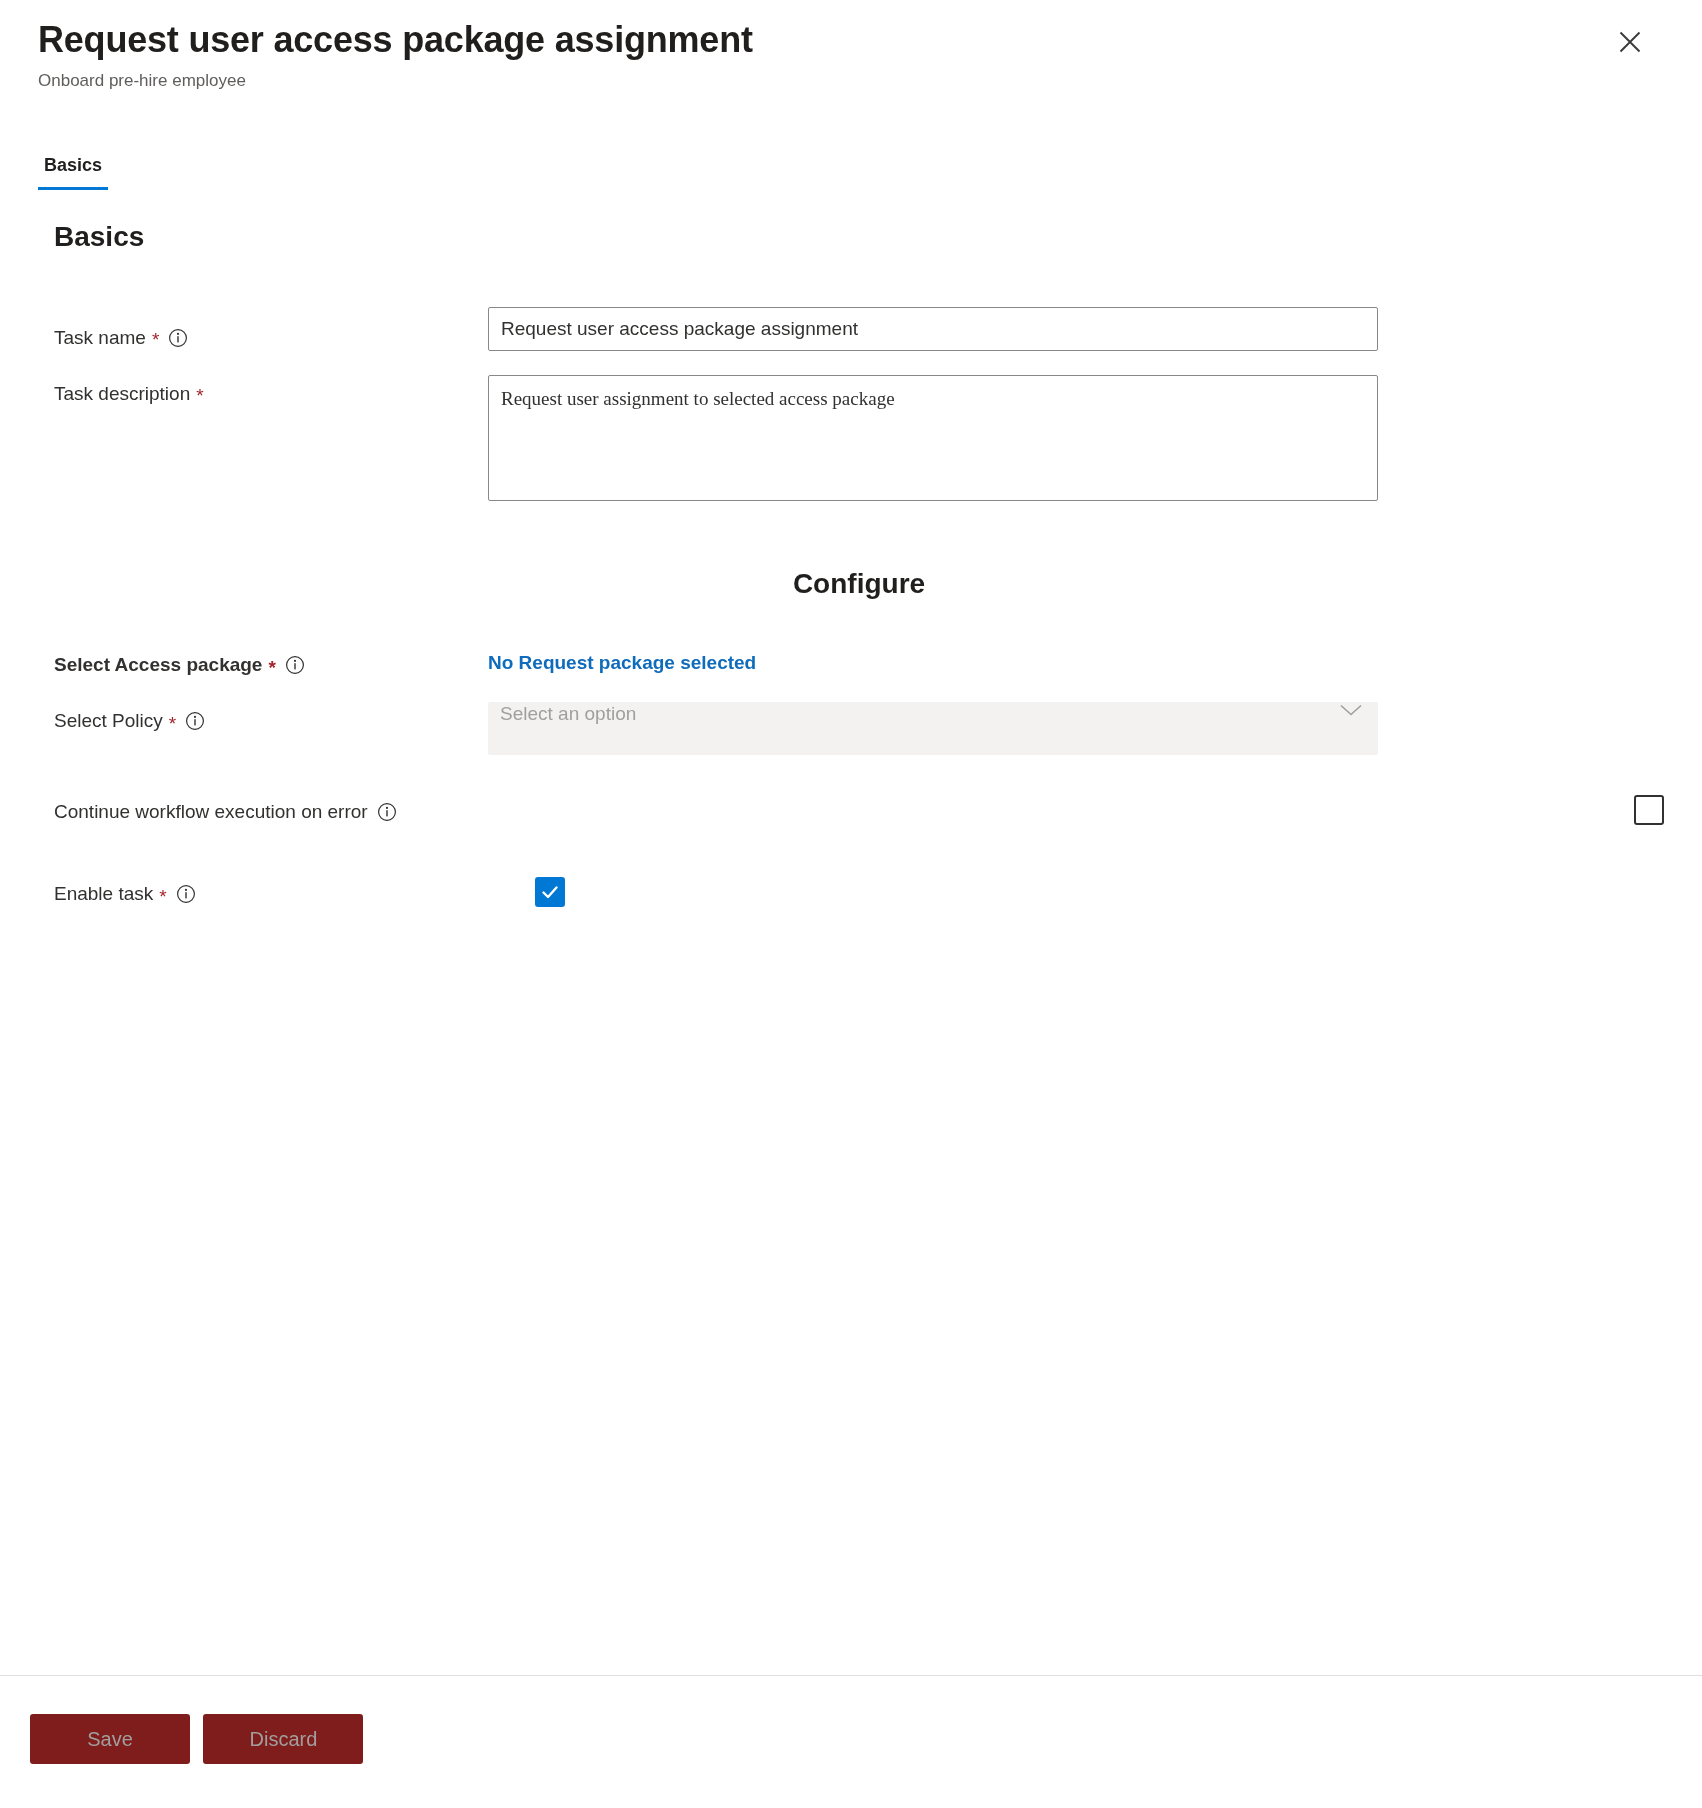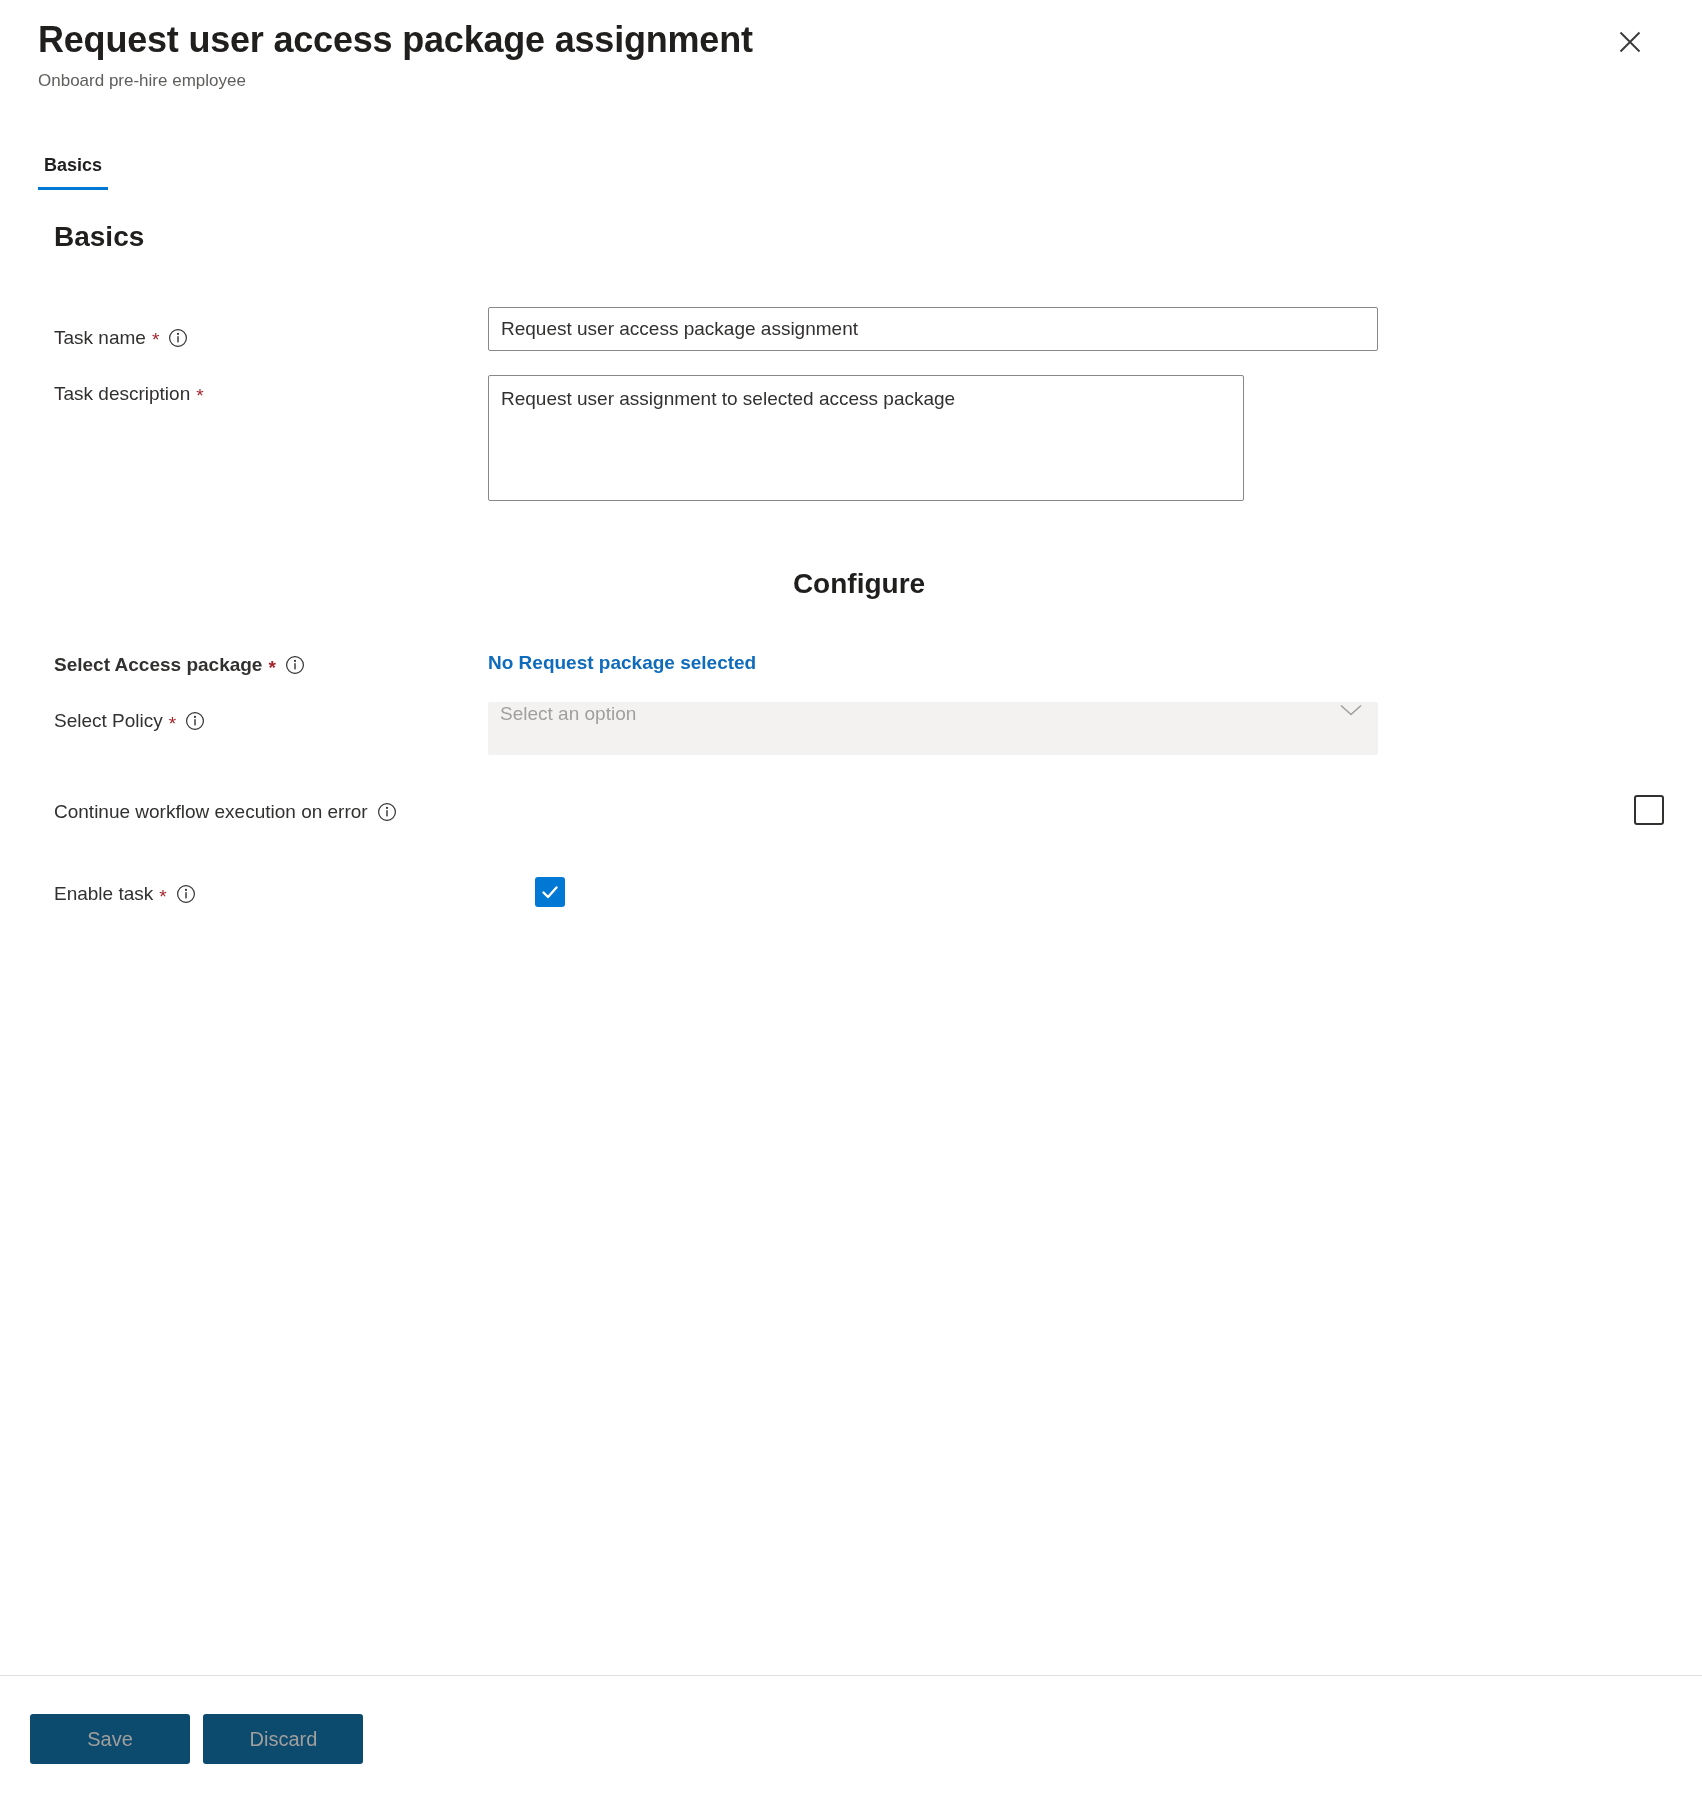--- a/index.html
+++ b/index.html
@@ -152,28 +152,28 @@
     border: 1px solid #8a8886;
     border-radius: 2px;
     background: #ffffff;
     font-size: 19px;
     font-family: inherit;
     color: #323130;
     padding: 0 12px;
     outline: none;
   }
   .textarea-input {
-    width: 756px;
+    width: 890px;
     height: 126px;
     box-sizing: border-box;
     border: 1px solid #8a8886;
     border-radius: 2px;
     background: #ffffff;
     font-size: 19px;
-    font-family: Liberation Sans, sans-serif;
+    font-family: Liberation Serif, serif;
     color: #323130;
     padding: 10px 12px;
     resize: none;
     outline: none;
     line-height: 1.35;
   }
   .link-text {
     font-size: 19px;
     color: #0f6cbd;
     text-decoration: none;
@@ -230,21 +230,21 @@
     box-sizing: border-box;
     padding: 38px 0 0 30px;
     background: #ffffff;
   }
   .footer-btn {
     display: inline-block;
     min-width: 160px;
     height: 50px;
     line-height: 50px;
     text-align: center;
-    background: #0c4a6e;
+    background: #7f1d1d;
     color: #a19f9d;
     font-size: 20px;
     font-family: inherit;
     border: none;
     border-radius: 3px;
     cursor: default;
     padding: 0 18px;
     box-sizing: border-box;
   }
   .footer-btn + .footer-btn { margin-left: 9px; }

